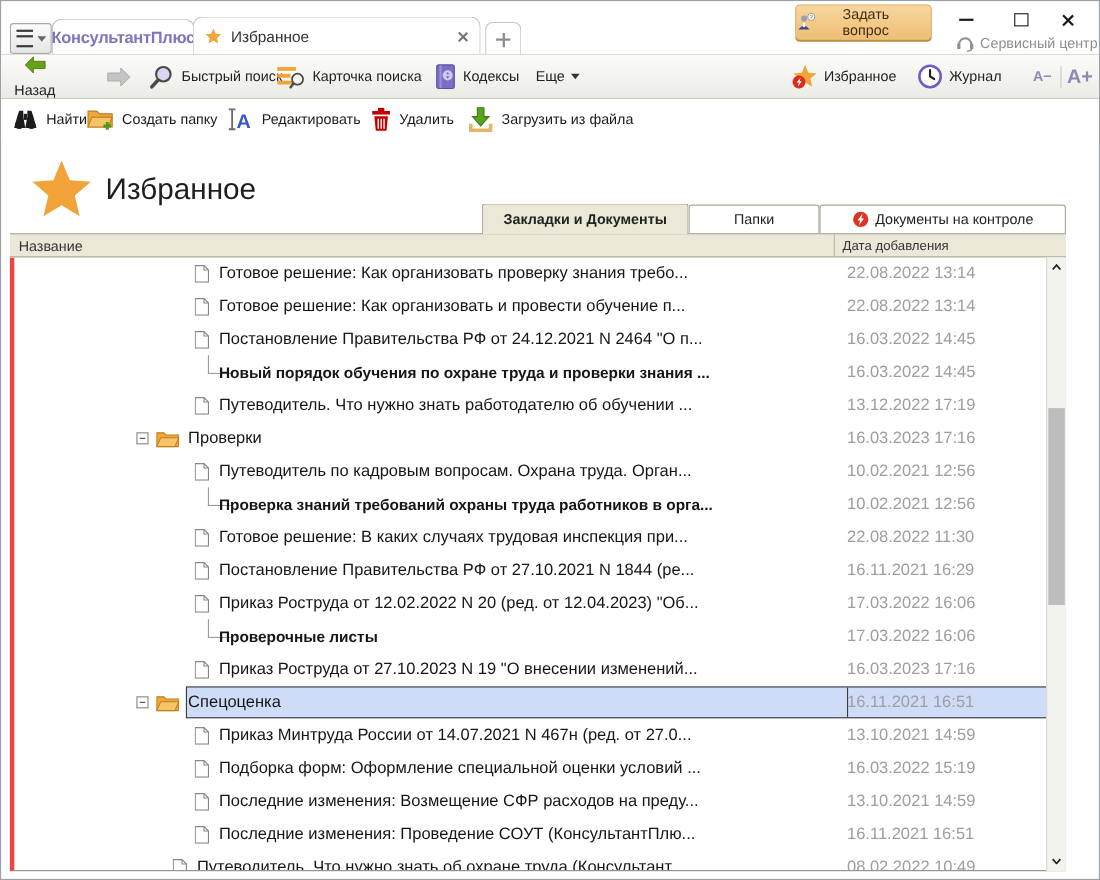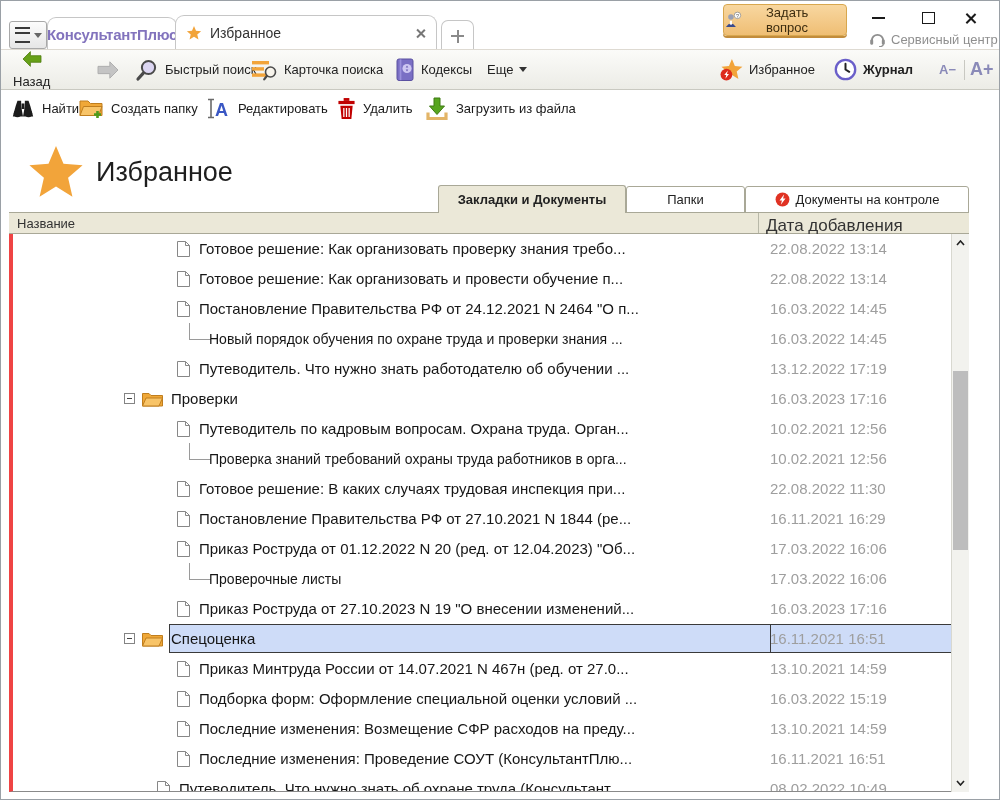--- a/index.html
+++ b/index.html
@@ -54,33 +54,33 @@
   
   .page-title{left:95px;top:156px;font-size:27px;color:#1e1e1e;}
   .ftab{display:flex;align-items:center;justify-content:center;gap:6px;font-size:13px;color:#222;
         border:1px solid #A9A897;border-radius:3px 3px 0 0;box-sizing:border-box;background:#fff;}
   .ftab1{left:437px;top:184px;width:188px;height:28px;background:#EBE8D8;border-bottom:none;font-weight:bold;z-index:3;}
   .ftab2{left:625px;top:185px;width:119px;height:27px;}
   .ftab3{left:744px;top:185px;width:224px;height:27px;}
   .thead{left:8px;top:211px;width:960px;height:22px;background:#EBE8D8;border-top:1px solid #A9A897;
          border-bottom:1px solid #A9A897;box-sizing:border-box;z-index:2;}
   .th-name{position:absolute;left:8px;top:3px;font-size:13px;color:#333;}
-  .th-date{position:absolute;left:757px;top:3px;font-size:17px;color:#333;}
+  .th-date{position:absolute;left:757px;top:3px;font-size:12px;color:#333;}
   .th-sep{position:absolute;left:749px;top:0;bottom:0;width:1px;background:#B8B8A8;}
   
   .list{left:8px;top:233px;width:960px;height:558px;background:#fff;border-left:4px solid #ef4444;
         border-right:1px solid #d2d2cc;border-bottom:1px solid #8a8a8a;box-sizing:border-box;overflow:hidden;}
   .row{position:relative;height:30px;}
   .row .t{position:absolute;top:6px;font-size:15px;color:#161616;white-space:nowrap;}
   .row .t.sub{font-size:14px;top:7px;}
   .row .d{position:absolute;left:757px;top:6px;font-size:15px;color:#9E9E9E;white-space:nowrap;}
   .ic-doc{position:absolute;top:7px;}
   .l-doc2 .ic-doc{left:164px;} .l-doc2 .t{left:186px;}
   .l-doc1 .ic-doc{left:144px;} .l-doc1 .t{left:166px;}
-  .l-sub .t{left:196px;}
+  .l-sub .t{left:186px;font-weight:bold;}
   .connector{position:absolute;left:176px;top:-1px;width:21px;height:16px;border-left:1px solid #9a9a9a;border-bottom:1px solid #9a9a9a;}
   .expand{position:absolute;left:111px;top:9px;width:11px;height:11px;background:#fff;border:1px solid #848484;box-sizing:border-box;}
   .expand::after{content:"";position:absolute;left:2px;right:2px;top:4px;border-top:1px solid #444;}
   .ic-folder{position:absolute;left:129px;top:7px;}
   .l-folder .t{left:158px;}
   .row.sel .hl{position:absolute;left:156px;top:0;width:787px;height:29px;background:#CEDCF8;
                border:1px solid #3a3a3a;box-sizing:border-box;}
   .row.sel .hl::after{content:"";position:absolute;left:600px;top:0;bottom:0;border-left:1px solid #3a3a3a;}
   
   .vscroll{left:950px;top:233px;width:18px;height:558px;background:#F2F2EE;border-left:1px solid #D8D8D0;
@@ -189,21 +189,21 @@
       <span class="caret" style="border-top-color:#333;"></span>
     </div>
     <div class="tbg" style="left:718px;">
       <svg width="24" height="23" viewBox="0 0 26 25">
         <path d="M14 1 L17.2 8.8 L25.4 9.5 L19.2 14.8 L21.1 22.8 L14 18.5 L6.9 22.8 L8.8 14.8 L2.6 9.5 L10.8 8.8 Z" fill="#F2A43A"></path>
         <circle cx="8" cy="18" r="6.4" fill="#DD2A1B"></circle>
         <path d="M9.6 13.5 L5.7 18.6 H7.9 L6.9 22.5 L10.8 17.3 H8.6 Z" fill="#fff"></path>
       </svg>
       <span>Избранное</span>
     </div>
-    <div class="tbg" style="left:833px;font-weight:bold;">
+    <div class="tbg" style="left:833px;">
       <svg width="23" height="23" viewBox="0 0 22 22">
         <circle cx="11" cy="11" r="9.3" fill="#fff" stroke="#6A5FC9" stroke-width="2.2"></circle>
         <path d="M11 5.5 V11 L14.6 13.2" stroke="#222" stroke-width="1.9" fill="none" stroke-linecap="round"></path>
       </svg>
       <span>Журнал</span>
     </div>
     <div class="tbg" style="left:938px;">
       <span class="a-dec">A−</span>
     </div>
     <span class="tb-div" style="left:963px;"></span>
@@ -366,21 +366,21 @@
         </svg>
       <span class="t">Постановление Правительства РФ от 27.10.2021 N 1844 (ре...</span>
       <span class="d">16.11.2021 16:29</span>
     </div>
 
     <div class="row l-doc2">
       <svg class="ic-doc" width="13" height="16" viewBox="0 0 13 16">
           <path d="M.5 .5 H8.5 L12.5 4.5 V15.5 H.5 Z" fill="#fff" stroke="#878787"></path>
           <path d="M8.5 .5 V4.5 H12.5" fill="none" stroke="#878787"></path>
         </svg>
-      <span class="t">Приказ Роструда от 01.12.2022 N 20 (ред. от 12.04.2023) "Об...</span>
+      <span class="t">Приказ Роструда от 12.02.2022 N 20 (ред. от 12.04.2023) "Об...</span>
       <span class="d">17.03.2022 16:06</span>
     </div>
 
     <div class="row l-sub">
       <span class="connector"></span>
       <span class="t sub">Проверочные листы</span>
       <span class="d">17.03.2022 16:06</span>
     </div>
 
     <div class="row l-doc2">

